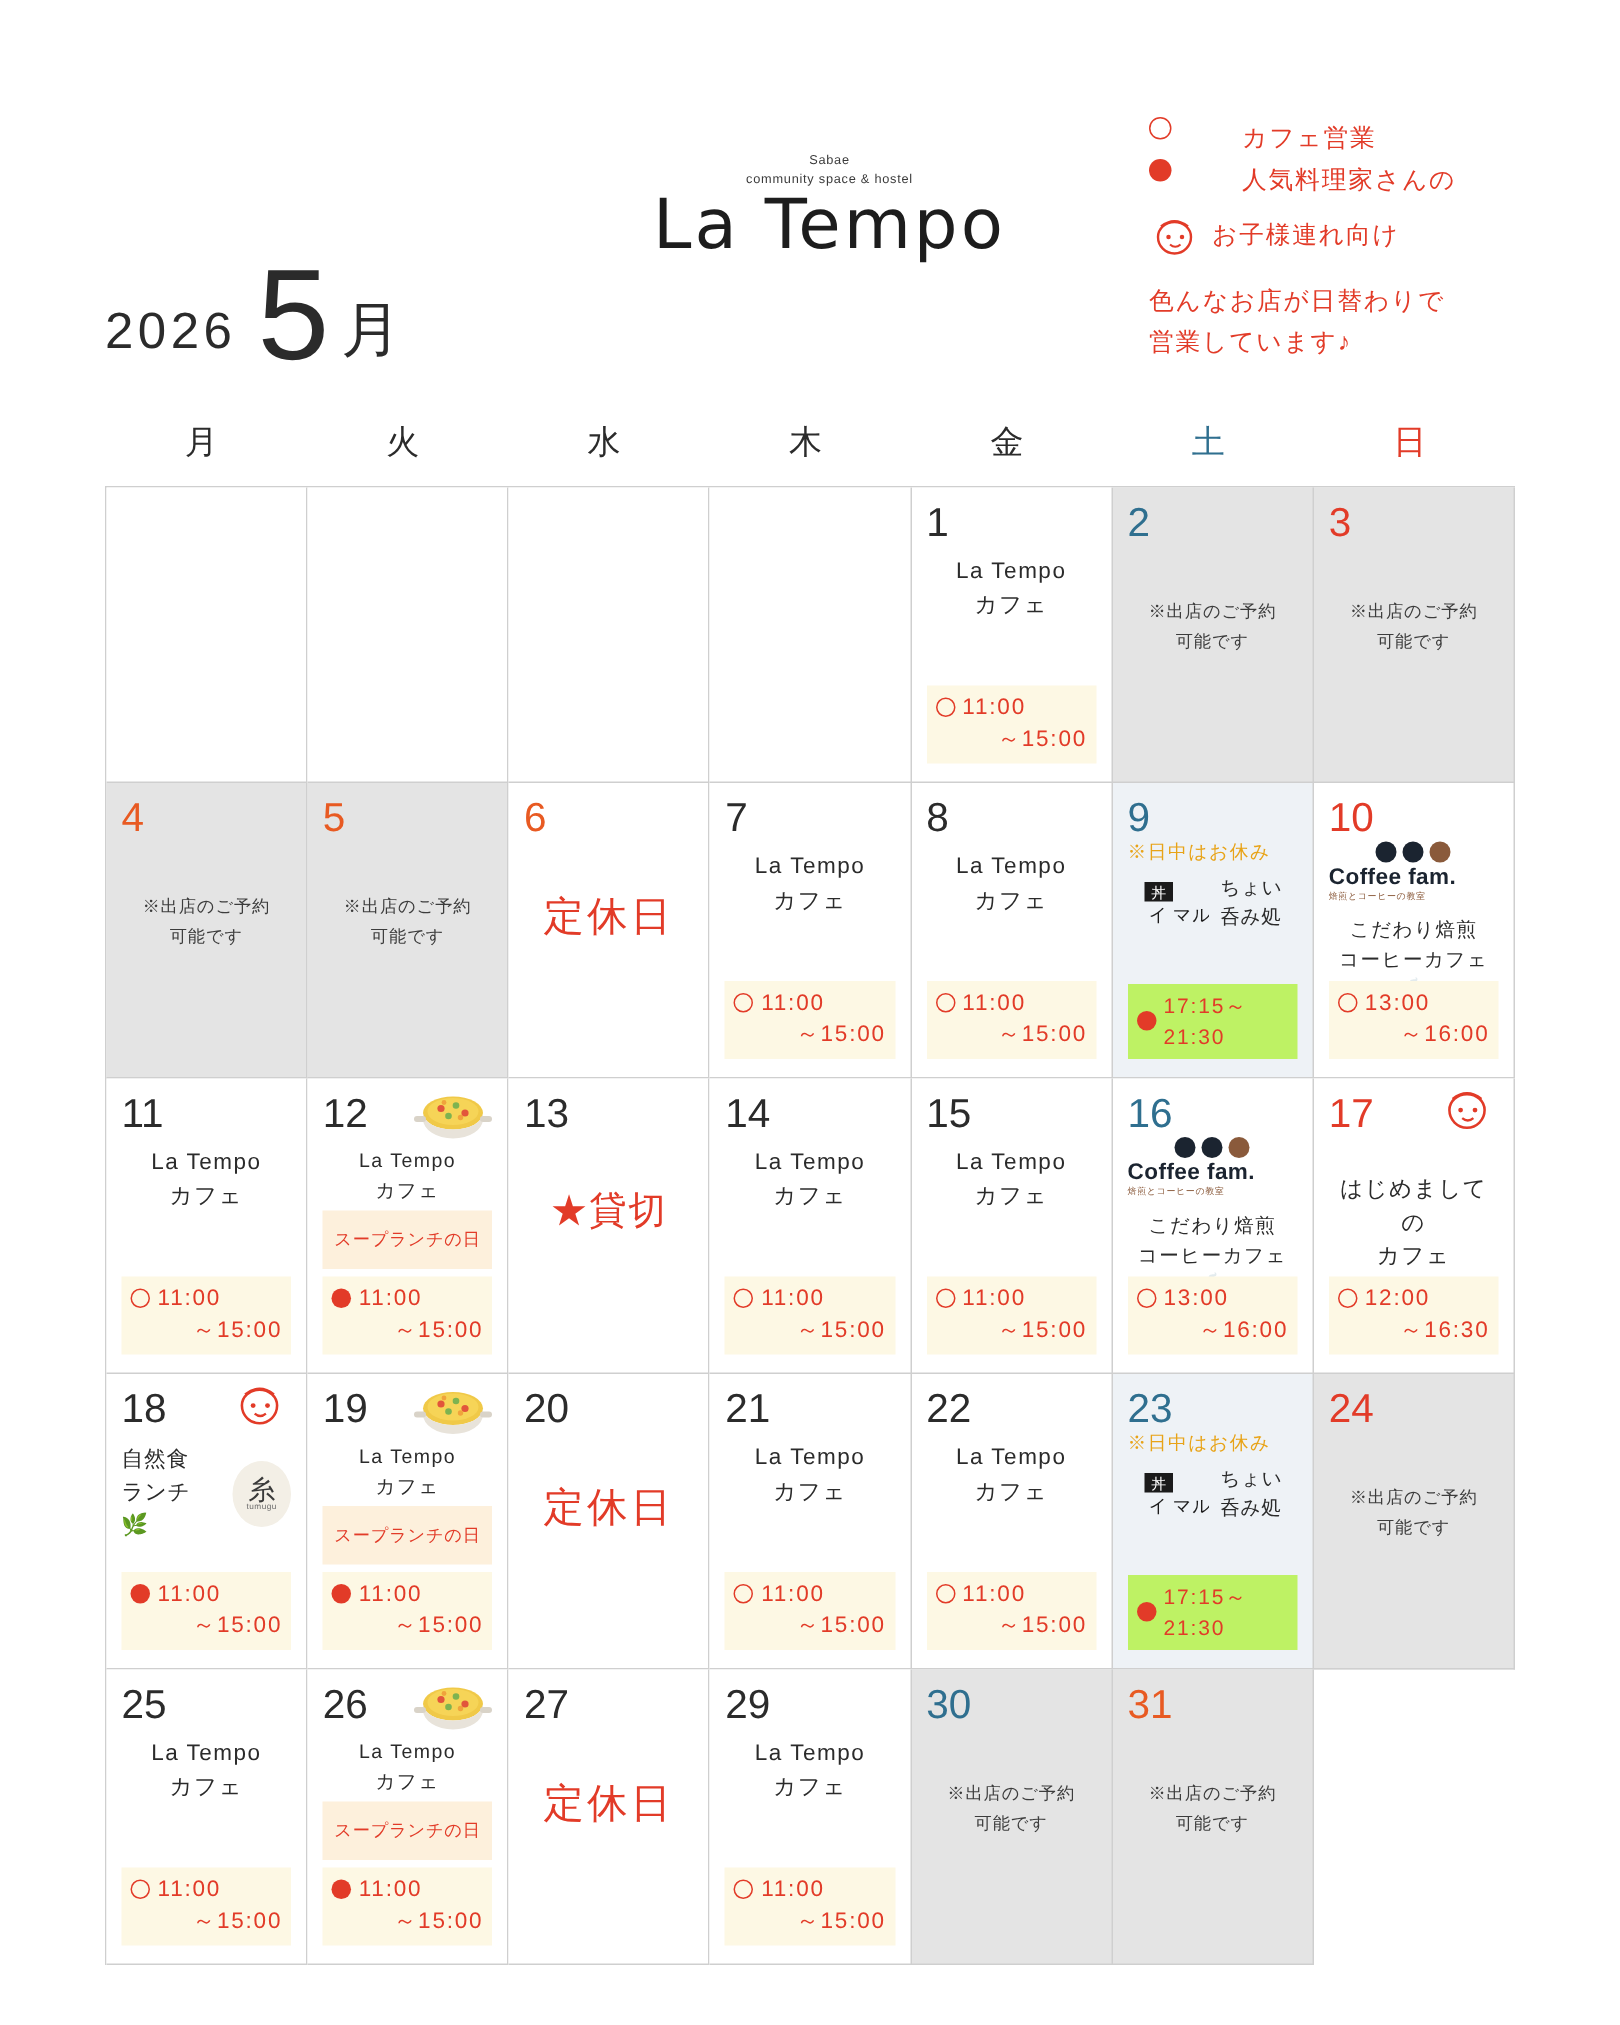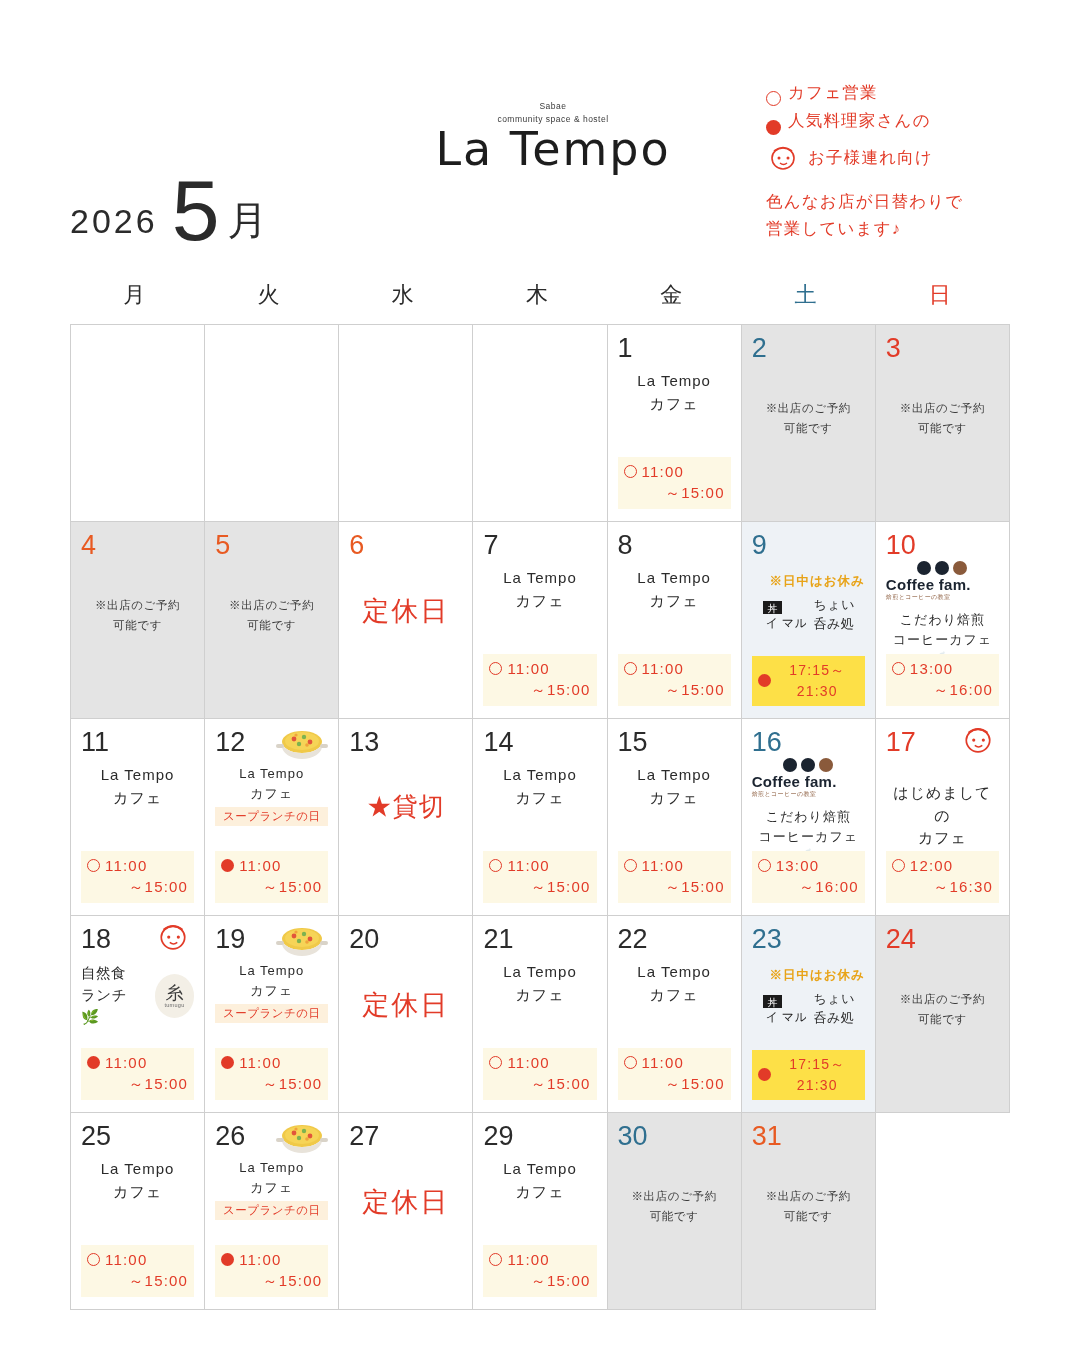--- a/index.html
+++ b/index.html
@@ -24,21 +24,21 @@
   .logo { position:absolute; left:418px; top:100px; width:270px; text-align:center; }
   .logo .sub { font-size:8.5px; letter-spacing:0.5px; color:#3a3a3a; line-height:1.5; }
   .logo .sub .l1 { display:block; }
   .logo .name {
     font-size:46px; letter-spacing:2px; color:#1d1d1d;
     font-family:"DejaVu Sans", sans-serif; font-weight:400;
     margin-top:-4px; white-space:nowrap;
   }
 
   .legend { position:absolute; right:62px; top:78px; width:252px; color:#e23b28; font-size:16.5px; letter-spacing:1.2px; line-height:1.72; }
-  .legend .row { display:flex; align-items:flex-end; }
+  .legend .row { display:flex; align-items:flex-start;gap:40px; }
   .legend .mark { display:inline-block; width:15px; height:15px; border-radius:50%; margin-right:7px; flex:0 0 auto; }
   .legend .mark.open { border:1.8px solid #e23b28; }
   .legend .mark.lunch { background:#e23b28; }
   .legend .kidrow { display:flex; align-items:center; margin-top:7px; }
   .legend .kidrow .txt { margin-left:8px;text-align:right; }
   .legend .note { margin-top:16px; line-height:1.65; }
 
   
   .baby { width:34px; height:30px; position:relative; flex:0 0 auto; }
   .baby svg { display:block; }
@@ -69,25 +69,25 @@
   .title.small { font-size:13px; }
   .closed { text-align:center; font-size:27px; color:#e23b28; letter-spacing:2px; margin-top:34px; }
   .reserved { text-align:center; font-size:25px; color:#e23b28; letter-spacing:1px; margin-top:34px; }
 
   .times { position:absolute; left:10px; right:10px; bottom:12px; background:#fdf8e4; padding:4px 6px 5px 6px; }
   .times .ln { display:flex; align-items:center; font-size:15px; color:#e23b28; letter-spacing:1.2px; line-height:1.45; }
   .times .ln.second { justify-content:flex-end; }
   .times .dot { width:13px; height:13px; border-radius:50%; margin-right:5px; flex:0 0 auto; }
   .times .dot.open { border:1.6px solid #e23b28; }
   .times .dot.lunch { background:#e23b28; }
-  .times.blue { background:#fde047;text-align:center; }
+  .times.blue { background:#bef264; }
   .times.one-line .ln { font-size:14px; }
 
-  .rest { text-align:right; font-size:12.5px; color:#e8a317; letter-spacing:1px; margin-top:14px;font-weight:bold; }
-  .tagline { text-align:center; font-size:11.5px; color:#e23b28; background:#fdf0dc; letter-spacing:0.5px; padding:2px 0; margin-top:4px; }
+  .rest { text-align:left; font-size:12.5px; color:#e8a317; letter-spacing:1px; margin-top:1px; }
+  .tagline { text-align:center; font-size:11.5px; color:#e23b28; background:#fdf0dc; letter-spacing:0.5px; padding:12px 0; margin-top:4px; }
 
   
   .corner-icon { position:absolute; right:8px; top:6px; }
   .pot { width:56px; height:40px; }
   .kidicon { position:absolute; right:12px; top:4px; }
 
   
   .coffee-brand { text-align:left; margin-top:2px; }
   .coffee-brand .dots { display:flex; justify-content:center; gap:4px; }
   .coffee-brand .dots i { width:14px; height:14px; border-radius:50%; display:block; }

